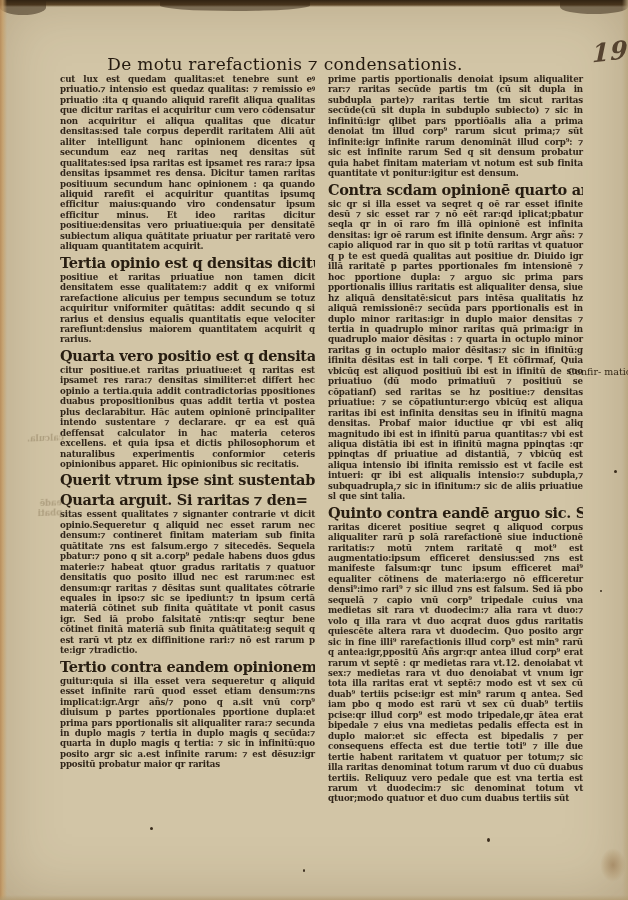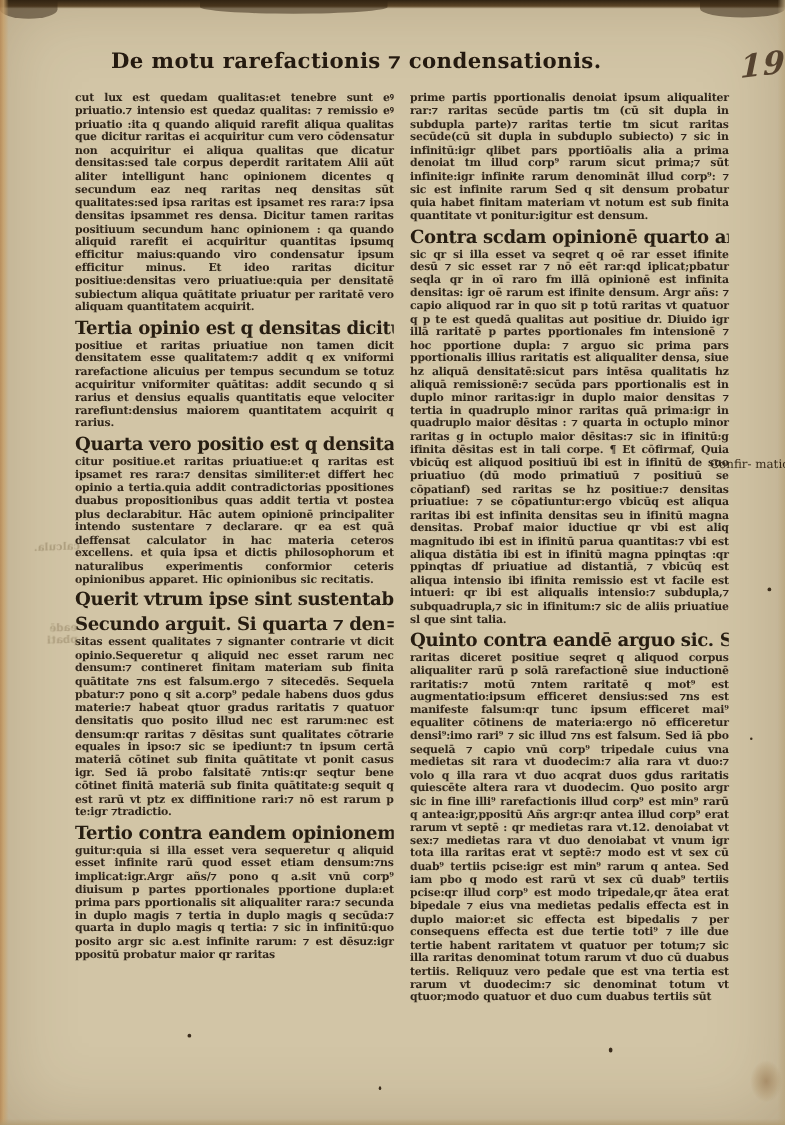--- a/index.html
+++ b/index.html
@@ -16,22 +16,22 @@
     box-shadow:inset 0 0 60px rgba(90,65,30,.25);
   }
   
   .top-band{position:absolute;top:0;left:0;width:628px;height:7px;background:linear-gradient(to bottom,#2f2212,#5d4628 70%,rgba(93,70,40,0));}
   .top-blob{position:absolute;background:#34261382;border-radius:0 0 60% 60%;}
   .left-edge{position:absolute;top:0;left:0;width:7px;height:900px;background:linear-gradient(to right,#b58550cc,#c7a06acc 40%,rgba(199,160,106,0));}
   .right-edge{position:absolute;top:0;right:0;width:6px;height:900px;background:linear-gradient(to left,#b9a67fd0,rgba(185,166,127,0));}
   .bottom-edge{position:absolute;bottom:0;left:0;width:628px;height:5px;background:linear-gradient(to top,#b09a70c0,rgba(176,154,112,0));}
 
   .running-head{
-    position:absolute;top:36px;left:0;width:570px;
-    text-align:center;font-weight:bold;font-size:17px;letter-spacing:.3px;
+    position:absolute;top:52px;left:0;width:570px;
+    text-align:center;font-weight:normal;font-size:17px;letter-spacing:.3px;
     color:#241a10;
   }
   .folio-number{
     position:absolute;top:36px;left:592px;
     font-size:25px;font-style:italic;font-weight:bold;
     color:#463321;opacity:.88;
     transform:rotate(-7deg) skewX(-8deg);
     letter-spacing:1px;
   }
 
@@ -87,21 +87,21 @@
   <div class="folio-number">197</div>
 
   <div class="text-area">
     <div class="col">
       <span class="blk-body">cut lux est quedam qualitas:et tenebre sunt eꝰ priuatio.⁊ intensio est quedaz qualitas: ⁊ remissio eꝰ priuatio :ita q quando aliquid rarefit aliqua qualitas que dicitur raritas ei acquiritur cum vero cōdensatur non acquiritur ei aliqua qualitas que dicatur densitas:sed tale corpus deperdit raritatem Alii aūt aliter intelligunt hanc opinionem dicentes q secundum eaz neq raritas neq densitas sūt qualitates:sed ipsa raritas est ipsamet res rara:⁊ ipsa densitas ipsammet res densa. Dicitur tamen raritas positiuum secundum hanc opinionem : qa quando aliquid rarefit ei acquiritur quantitas ipsumq efficitur maius:quando viro condensatur ipsum efficitur minus. Et ideo raritas dicitur positiue:densitas vero priuatiue:quia per densitatē subiectum aliqua quātitate priuatur per raritatē vero aliquam quantitatem acquirit.</span>
       <span class="blk-head">Tertia opinio est q densitas dicitur</span>
       <span class="blk-body">positiue et raritas priuatiue non tamen dicit densitatem esse qualitatem:⁊ addit q ex vniformi rarefactione alicuius per tempus secundum se totuz acquiritur vniformiter quātitas: addit secundo q si rarius et densius equalis quantitatis eque velociter rarefiunt:densius maiorem quantitatem acquirit q rarius.</span>
       <span class="blk-head">Quarta vero positio est q densitas di</span>
       <span class="blk-body">citur positiue.et raritas priuatiue:et q raritas est ipsamet res rara:⁊ densitas similiter:et differt hec opinio a tertia.quia addit contradictorias ppositiones duabus propositionibus quas addit tertia vt postea plus declarabitur. Hāc autem opinionē principaliter intendo sustentare ⁊ declarare. qr ea est quā deffensat calculator in hac materia ceteros excellens. et quia ipsa et dictis philosophorum et naturalibus experimentis conformior ceteris opinionibus apparet. Hic opinionibus sic recitatis.</span>
       <span class="blk-head">Querit vtrum ipse sint sustentabiles</span>
-      <span class="blk-head">Secundo arguit. Si quarta ⁊ den=</span>
+      <span class="blk-head">Quarta arguit. Si raritas ⁊ den=</span>
       <span class="blk-body">sitas essent qualitates ⁊ signanter contrarie vt dicit opinio.Sequeretur q aliquid nec esset rarum nec densum:⁊ contineret finitam materiam sub finita quātitate ⁊ns est falsum.ergo ⁊ sitecedēs. Sequela pbatur:⁊ pono q sit a.corp⁹ pedale habens duos gdus materie:⁊ habeat qtuor gradus raritatis ⁊ quatuor densitatis quo posito illud nec est rarum:nec est densum:qr raritas ⁊ dēsitas sunt qualitates cōtrarie equales in ipso:⁊ sic se ipediunt:⁊ tn ipsum certā materiā cōtinet sub finita quātitate vt ponit casus igr. Sed iā probo falsitatē ⁊ntis:qr seqtur bene cōtinet finitā materiā sub finita quātitate:g sequit q est rarū vt ptz ex diffinitione rari:⁊ nō est rarum p te:igr ⁊tradictio.</span>
       <span class="blk-head">Tertio contra eandem opinionem ar</span>
       <span class="blk-body">guitur:quia si illa esset vera sequeretur q aliquid esset infinite rarū quod esset etiam densum:⁊ns implicat:igr.Argr añs/⁊ pono q a.sit vnū corp⁹ diuisum p partes pportionales pportione dupla:et prima pars pportionalis sit aliqualiter rara:⁊ secunda in duplo magis ⁊ tertia in duplo magis q secūda:⁊ quarta in duplo magis q tertia: ⁊ sic in infinitū:quo posito argr sic a.est infinite rarum: ⁊ est dēsuz:igr ppositū probatur maior qr raritas</span>
     </div>
     <div class="col">
       <span class="blk-body">prime partis pportionalis denoiat ipsum aliqualiter rar:⁊ raritas secūde partis tm (cū sit dupla in subdupla parte)⁊ raritas tertie tm sicut raritas secūde(cū sit dupla in subduplo subiecto) ⁊ sic in infinitū:igr qlibet pars pportiōalis alia a prima denoiat tm illud corp⁹ rarum sicut prima;⁊ sūt infinite:igr infinite rarum denomināt illud corp⁹: ⁊ sic est infinite rarum Sed q sit densum probatur quia habet finitam materiam vt notum est sub finita quantitate vt ponitur:igitur est densum.</span>
       <span class="blk-head">Contra scdam opinionē quarto argt</span>
       <span class="blk-body">sic qr si illa esset va seqret q oē rar esset ifinite desū ⁊ sic esset rar ⁊ nō eēt rar:qd iplicat;pbatur seqla qr in oī raro fm illā opinionē est infinita densitas: igr oē rarum est ifinite densum. Argr añs: ⁊ capio aliquod rar in quo sit p totū raritas vt quatuor q p te est quedā qualitas aut positiue dr. Diuido igr illā raritatē p partes pportionales fm intensionē ⁊ hoc pportione dupla: ⁊ arguo sic prima pars pportionalis illius raritatis est aliqualiter densa, siue hz aliquā densitatē:sicut pars intēsa qualitatis hz aliquā remissionē:⁊ secūda pars pportionalis est in duplo minor raritas:igr in duplo maior densitas ⁊ tertia in quadruplo minor raritas quā prima:igr in quadruplo maior dēsitas : ⁊ quarta in octuplo minor raritas g in octuplo maior dēsitas:⁊ sic in ifinitū:g ifinita dēsitas est in tali corpe. ¶ Et cōfirmaf, Quia vbicūq est aliquod positiuū ibi est in ifinitū de suo priuatiuo (dū modo primatiuū ⁊ positiuū se cōpatianf) sed raritas se hz positiue:⁊ densitas priuatiue: ⁊ se cōpatiuntur:ergo vbicūq est aliqua raritas ibi est infinita densitas seu in ifinitū magna densitas. Probaf maior iductiue qr vbi est aliq magnitudo ibi est in ifinitū parua quantitas:⁊ vbi est aliqua distātia ibi est in ifinitū magna ppinqtas :qr ppinqtas df priuatiue ad distantiā, ⁊ vbicūq est aliqua intensio ibi ifinita remissio est vt facile est intueri: qr ibi est aliqualis intensio:⁊ subdupla,⁊ subquadrupla,⁊ sic in ifinitum:⁊ sic de aliis priuatiue sl que sint talia.</span>
       <span class="blk-head">Quinto contra eandē arguo sic. Si</span>
       <span class="blk-body">raritas diceret positiue seqret q aliquod corpus aliqualiter rarū p solā rarefactionē siue inductionē raritatis:⁊ motū ⁊ntem raritatē q mot⁹ est augmentatio:ipsum efficeret densius:sed ⁊ns est manifeste falsum:qr tunc ipsum efficeret mai⁹ equaliter cōtinens de materia:ergo nō efficeretur densi⁹:imo rari⁹ ⁊ sic illud ⁊ns est falsum. Sed iā pbo sequelā ⁊ capio vnū corp⁹ tripedale cuius vna medietas sit rara vt duodecim:⁊ alia rara vt duo:⁊ volo q illa rara vt duo acqrat duos gdus raritatis quiescēte altera rara vt duodecim. Quo posito argr sic in fine illi⁹ rarefactionis illud corp⁹ est min⁹ rarū q antea:igr,ppositū Añs argr:qr antea illud corp⁹ erat rarum vt septē : qr medietas rara vt.12. denoiabat vt sex:⁊ medietas rara vt duo denoiabat vt vnum igr tota illa raritas erat vt septē:⁊ modo est vt sex cū duab⁹ tertiis pcise:igr est min⁹ rarum q antea. Sed iam pbo q modo est rarū vt sex cū duab⁹ tertiis pcise:qr illud corp⁹ est modo tripedale,qr ātea erat bipedale ⁊ eius vna medietas pedalis effecta est in duplo maior:et sic effecta est bipedalis ⁊ per consequens effecta est due tertie toti⁹ ⁊ ille due tertie habent raritatem vt quatuor per totum;⁊ sic illa raritas denominat totum rarum vt duo cū duabus tertiis. Reliquuz vero pedale que est vna tertia est rarum vt duodecim:⁊ sic denominat totum vt qtuor;modo quatuor et duo cum duabus tertiis sūt</span>

